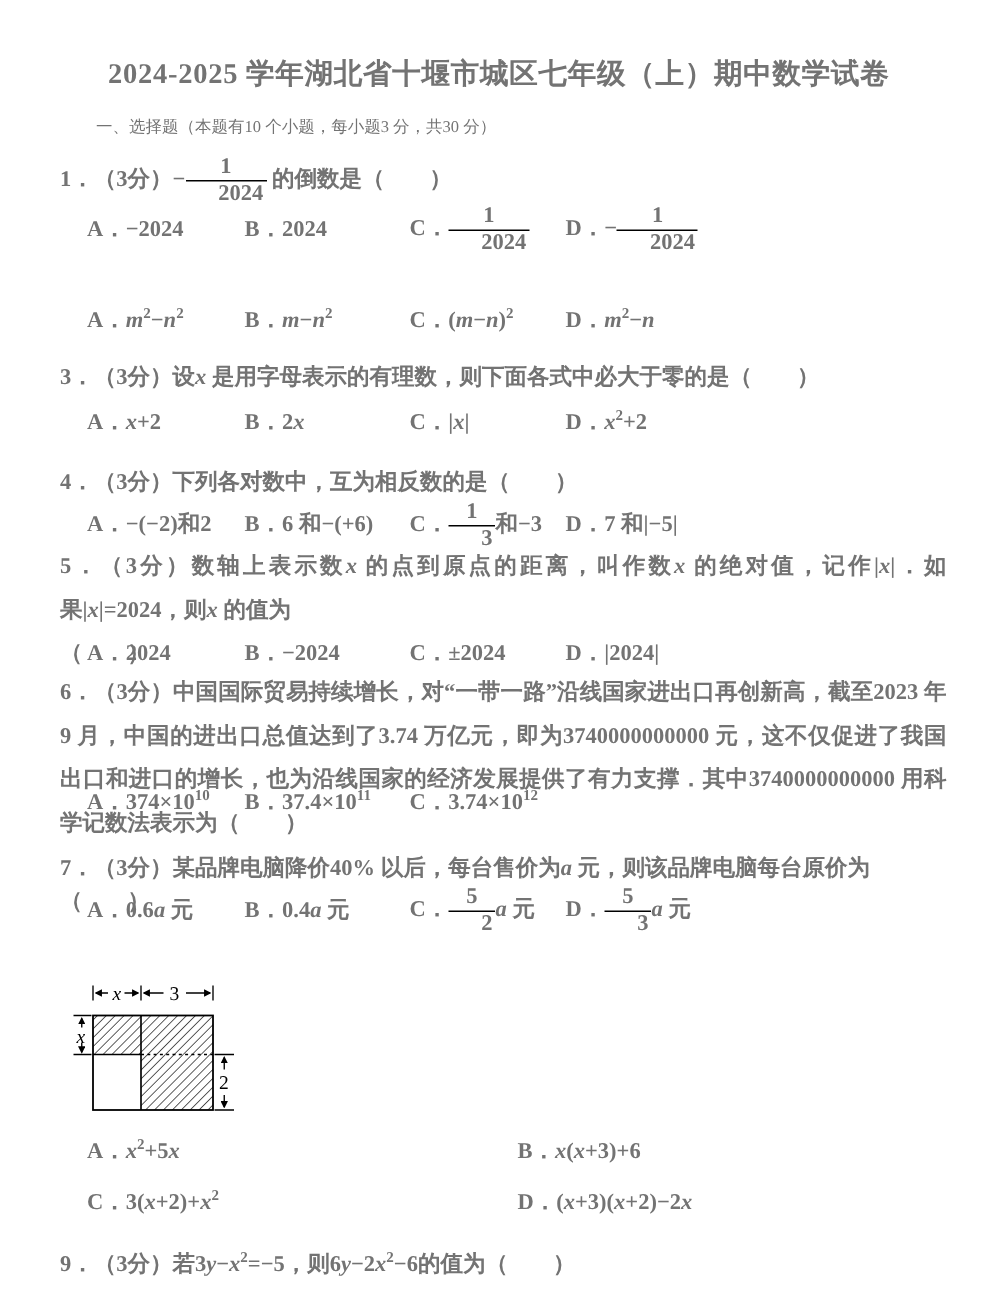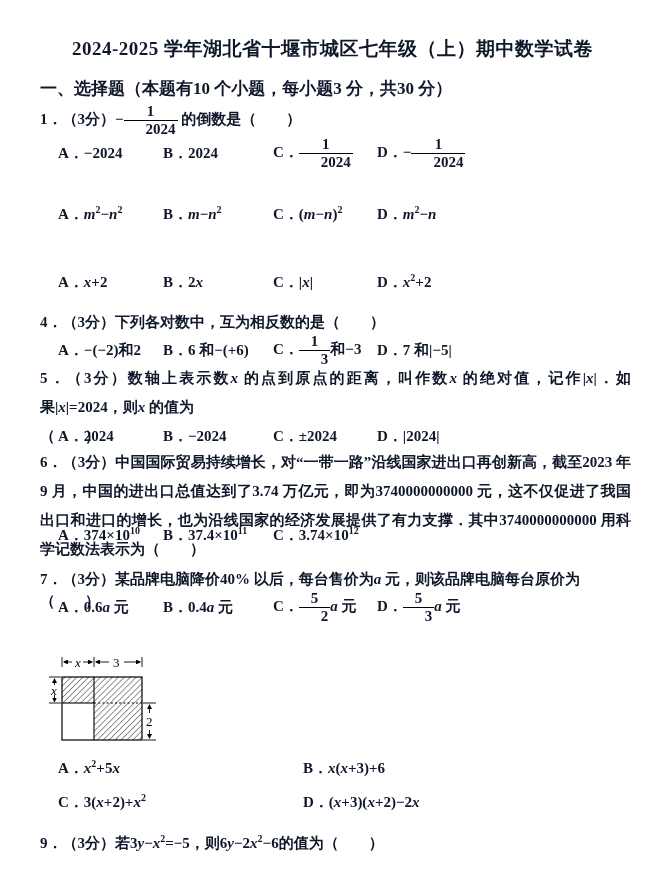--- a/index.html
+++ b/index.html
@@ -1,26 +1,26 @@
 <!DOCTYPE html>
 <html><head>
 <meta charset="utf-8">
 <style>
   html,body{margin:0;padding:0;background:#fff;}
   .page{
     position:relative;width:665px;height:858px;background:#ffffff;overflow:hidden;
-    font-family:"Liberation Serif","DejaVu Serif",serif;color:#0f172a;font-size:15px;
+    font-family:"Liberation Serif","DejaVu Serif",serif;color:#737373;font-size:15px;
   }
   .row{position:absolute;left:40px;right:34px;font-weight:bold;}
   .title-row{left:0;right:0;text-align:center;font-size:19px;font-weight:bold;letter-spacing:.5px;}
-  .section-row{font-weight:bold;font-size:17px;}
+  .section-row{font-weight:normal;font-size:11px;margin-left:24px;}
   .stem{line-height:22px;}
   .stem-ml{line-height:29px;text-align:justify;}
   .opts{display:grid;grid-template-columns:105px 110px 104px 1fr;padding-left:18px;align-items:center;line-height:20px;}
-  .opts2{display:grid;grid-template-columns:245px 1fr;padding-left:18px;align-items:center;line-height:20px;}
+  .opts2{display:grid;grid-template-columns:245px 1fr;padding-left:18px;align-items:center;line-height:20px;gap:42px;}
   i{font-style:italic;}
   sup{font-size:10px;line-height:0;}
   .fr{display:inline-block;vertical-align:middle;text-align:center;line-height:1.12;}
   .fr .n{display:block;border-bottom:1px solid #000;padding:0 2px;}
   .fr .d{display:block;padding:0 2px;margin-left:20px;}
   .fig{position:absolute;left:45px;top:655px;}
   .fig text{font-size:13px;font-family:"Liberation Serif","DejaVu Serif",serif;}
   .fig .it{font-style:italic;}
 </style>
 </head>
@@ -40,20 +40,21 @@
     <div>D．−<span class="fr"><span class="n">1</span><span class="d">2024</span></span></div>
   </div>
 
   <div class="row opts" style="top:204px">
     <div>A．<i>m</i><sup>2</sup>−<i>n</i><sup>2</sup></div>
     <div>B．<i>m</i>−<i>n</i><sup>2</sup></div>
     <div>C．(<i>m</i>−<i>n</i>)<sup>2</sup></div>
     <div>D．<i>m</i><sup>2</sup>−<i>n</i></div>
   </div>
 
+  <div class="row stem" style="top:241px">3．（3分）设<i>x</i> 是用字母表示的有理数，则下面各式中必大于零的是（　　）</div>
   <div class="row opts" style="top:272px">
     <div>A．<i>x</i>+2</div>
     <div>B．2<i>x</i></div>
     <div>C．|<i>x</i>|</div>
     <div>D．<i>x</i><sup>2</sup>+2</div>
   </div>
 
   <div class="row stem" style="top:311px">4．（3分）下列各对数中，互为相反数的是（　　）</div>
   <div class="row opts" style="top:333px">
     <div>A．−(−2)和2</div>

